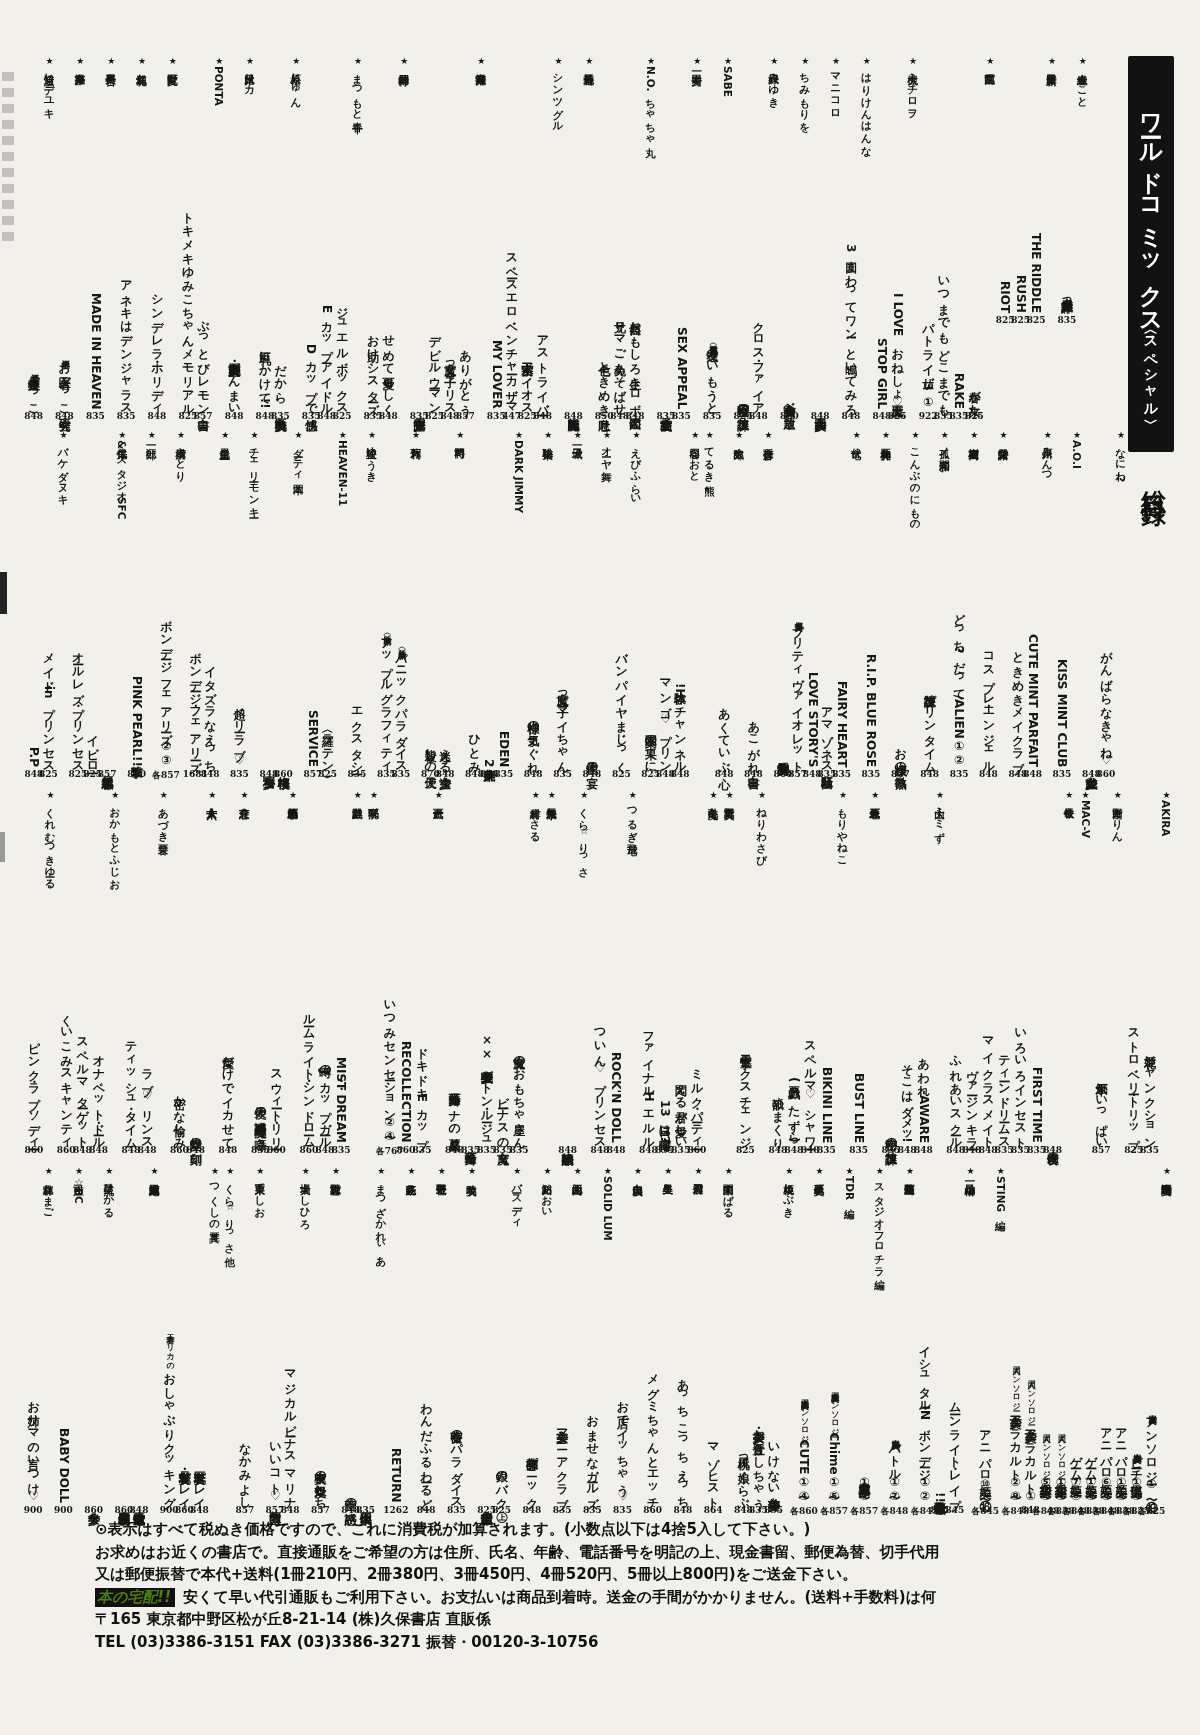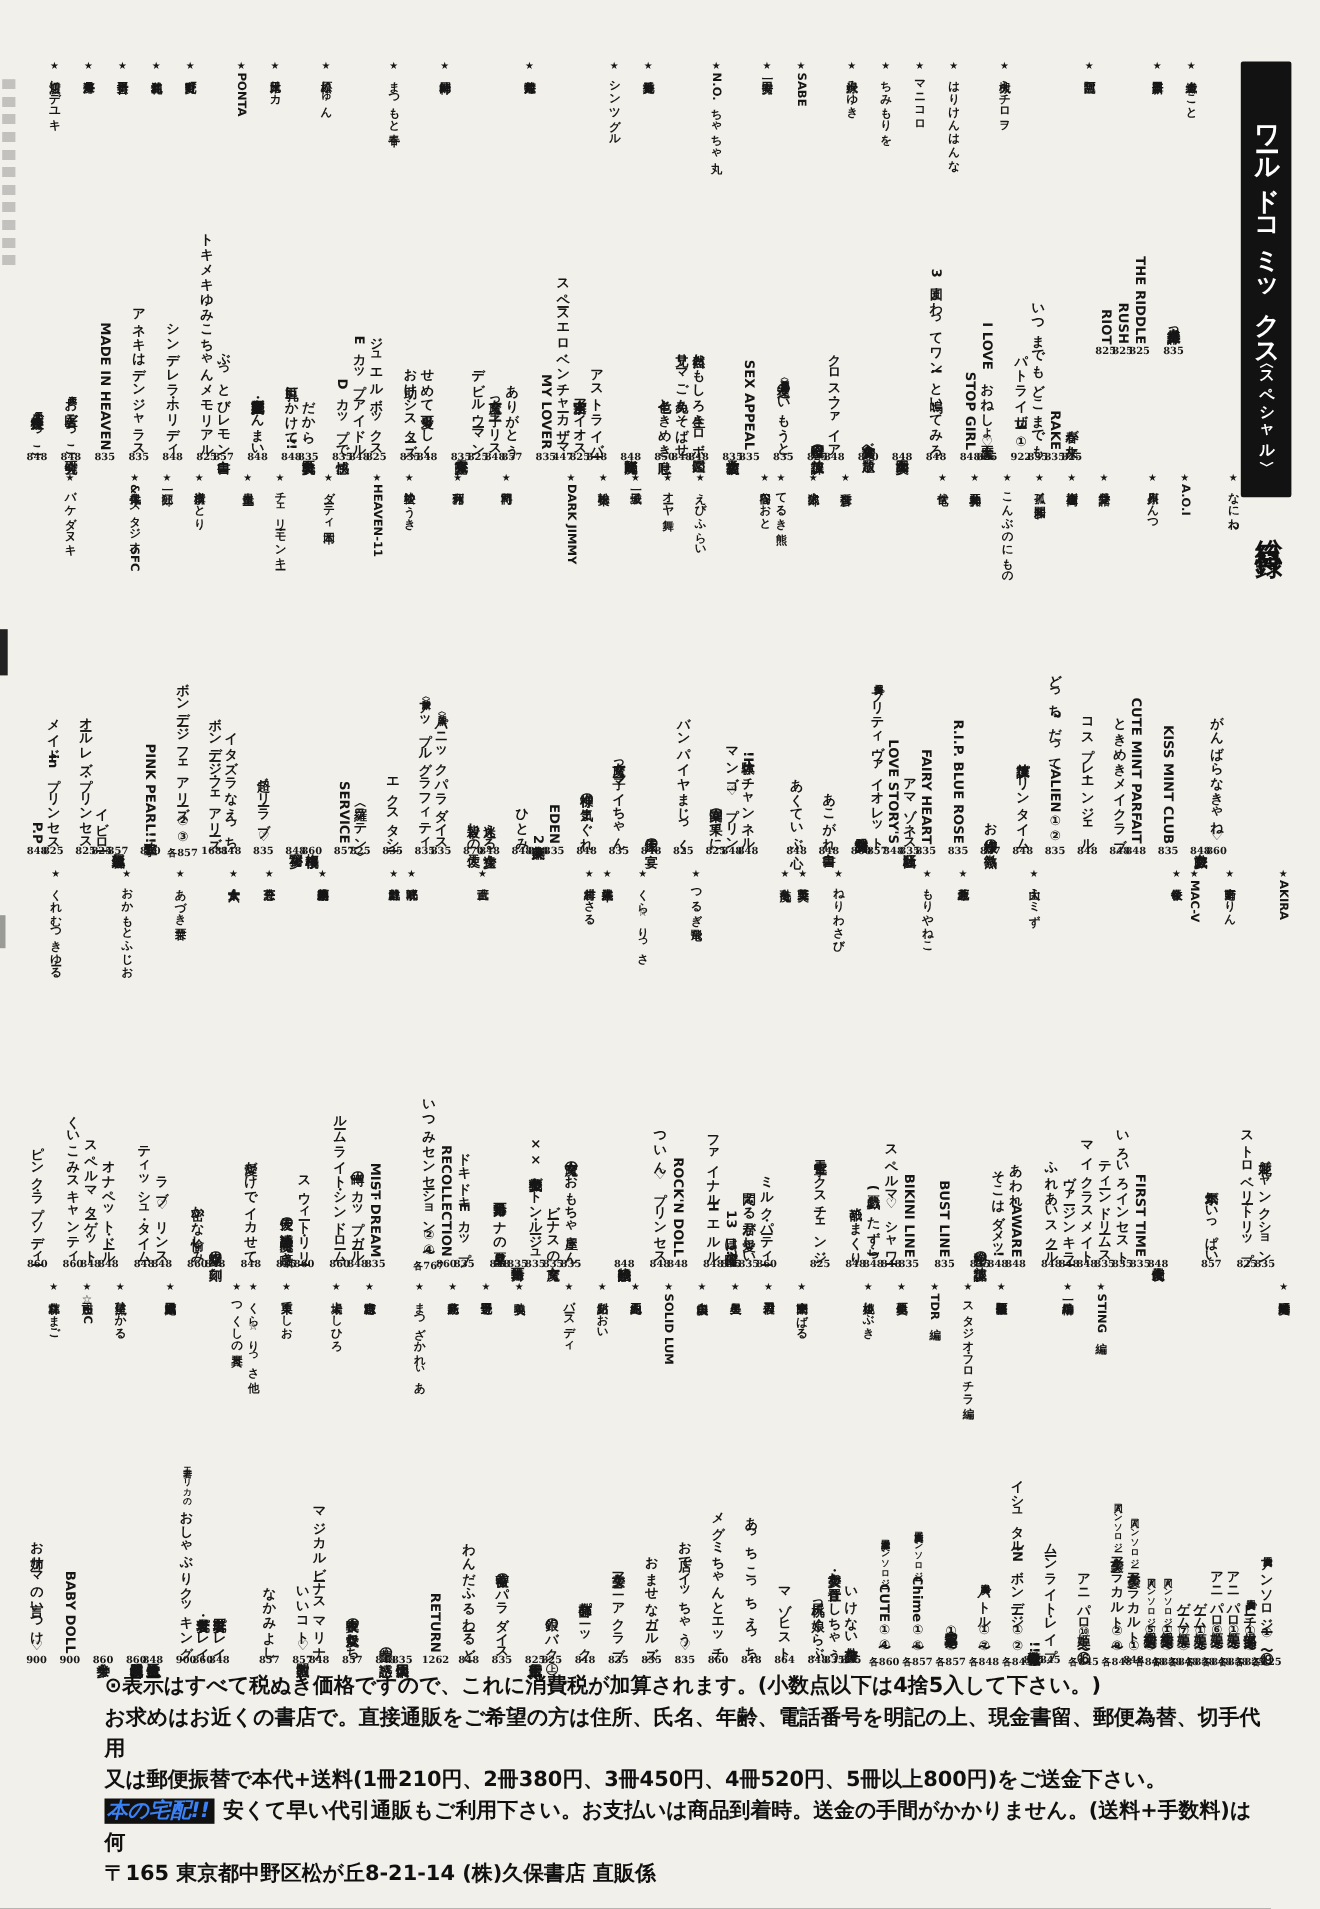--- a/index.html
+++ b/index.html
@@ -47,25 +47,25 @@
   .note{font-size:8px;font-weight:700;}
   .star{font-size:9px;}
   .price{
     height:13px;font-size:9px;font-weight:700;margin-top:2px;
     font-family:"DejaVu Serif","Liberation Serif",serif;
     white-space:nowrap;
   }
   
   .footer{
     position:absolute;left:95px;right:50px;top:1518px;
-    font-size:19px;font-weight:600;line-height:1.5;color:#101010;
+    font-size:15px;font-weight:600;line-height:1.5;color:#101010;
   }
   .footer p{margin:0;}
   .hl{
-    background:#111;color:#3b82f6;padding:0 4px 1px 2px;font-weight:800;
+    background:#111;color:#4d7c0f;padding:0 4px 1px 2px;font-weight:800;
     font-style:italic;margin-right:8px;
   }
   
   .gutter-smudge{
     position:absolute;left:2px;top:72px;width:12px;height:170px;opacity:.45;
     background:repeating-linear-gradient(#888 0 9px,transparent 9px 16px);
   }
   .gutter-mark-1{position:absolute;left:0;top:572px;width:7px;height:42px;background:#222;}
   .gutter-mark-2{position:absolute;left:0;top:832px;width:5px;height:30px;background:#9a9a96;}
 </style>
@@ -1155,15 +1155,16 @@
         </div>
       </div>
     </div>
 
   <div class="footer">
     <p>⊙表示はすべて税ぬき価格ですので、これに消費税が加算されます。(小数点以下は4捨5入して下さい。)</p>
     <p>お求めはお近くの書店で。直接通販をご希望の方は住所、氏名、年齢、電話番号を明記の上、現金書留、郵便為替、切手代用</p>
     <p>又は郵便振替で本代+送料(1冊210円、2冊380円、3冊450円、4冊520円、5冊以上800円)をご送金下さい。</p>
     <p><span class="hl">本の宅配!!</span><span>安くて早い代引通販もご利用下さい。お支払いは商品到着時。送金の手間がかかりません。(送料+手数料)は何</span></p>
     <p>〒165 東京都中野区松が丘8-21-14 (株)久保書店 直販係</p>
+    <p>TEL (03)3386-3151 FAX (03)3386-3271 振替・00120-3-10756</p>
   </div>
 
 </div>
 
 </body></html>

